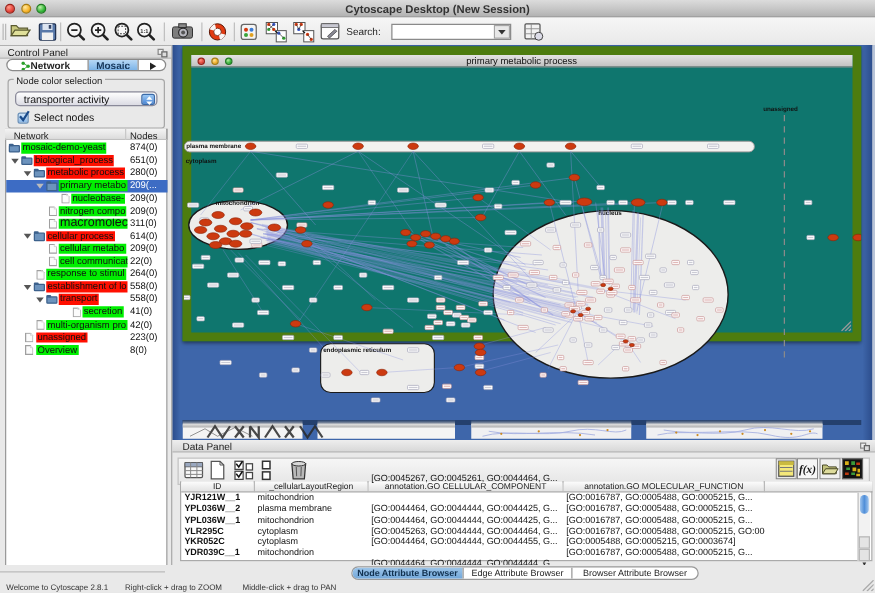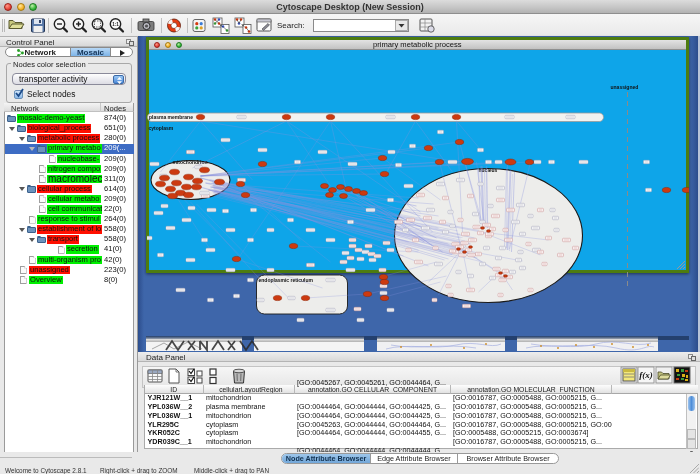--- a/index.html
+++ b/index.html
@@ -141,21 +141,21 @@
         <circle cx="1.5" cy="6.5" r="1.4" fill="#2aa02a"></circle>
         <path d="M1.5,1.5 L5.5,4 L1.5,6.5" fill="none" stroke="#2aa02a" stroke-width="0.7"></path>
       </svg>
     <div class="abs" style="left:64px;top:0;width:41px;height:100%;background:linear-gradient(#b6d7f5,#7db4e8);border-left:1px solid #8a8a8a;border-right:1px solid #8a8a8a;font-size:8px;font-weight:bold;color:#16365a;text-align:center;line-height:10px">Mosaic</div>
     <div class="abs" style="left:106px;top:0;width:22px;height:100%">
       <div class="abs" style="left:8px;top:2.2px;width:0;height:0;border-top:3px solid transparent;border-bottom:3px solid transparent;border-left:5px solid #222"></div>
     </div>
   </div>
 
   <div class="abs" style="left:6px;top:26px;width:126px;height:40px;border:1px solid #a8a8a8;border-radius:3px">
-    <span class="abs" style="left:4px;top:-4px;background:#e9e9e9;font-size:7.6px;color:#222;padding:0 2px">Nodes color selection</span>
+    <span class="abs" style="left:4px;top:-4px;background:#e9e9e9;font-size:7.6px;color:#222;padding:0 2px">Node color selection</span>
     <div class="abs" style="left:5px;top:9px;width:114px;height:12px;background:linear-gradient(#fefefe,#dcdce4);border:1px solid #8a8a9a;border-radius:4px">
       <span style="position:absolute;left:6px;top:0;font-size:8.4px;line-height:11px;color:#111">transporter activity</span>
       <span class="abs" style="right:1.5px;top:0.5px;width:11px;height:9px;background:linear-gradient(#9cc8f4,#4a88d8);border-radius:2px;border:0.5px solid #3a6aa8">
         <svg width="11" height="9" viewBox="0 0 11 9" style="display:block">
             <path d="M5.5,1 L8,3.8 L3,3.8 Z" fill="#fff"></path>
             <path d="M5.5,8 L8,5.2 L3,5.2 Z" fill="#fff"></path>
           </svg>
       </span>
     </div>
     <div class="abs" style="left:7px;top:25.5px;width:9px;height:9px;background:linear-gradient(#cfe4f8,#8ab8e8);border:1px solid #6a90b8;border-radius:2px">
@@ -297,21 +297,21 @@
       <circle cx="395" cy="10" r="0.9"></circle>
       <circle cx="412" cy="12" r="0.9"></circle>
 <circle cx="430" cy="9" r="0.9"></circle>
       <circle cx="448" cy="11" r="0.9"></circle>
       <circle cx="466" cy="8" r="0.9"></circle>
 <circle cx="487" cy="11" r="0.9"></circle>
       <circle cx="502" cy="9" r="0.9"></circle>
 </g>
 </svg>
 
-<div class="abs" style="left:145.5px;top:36.5px;width:543.5px;height:236px;border:3px solid #4d7c0f;background:#0ea5e9;box-shadow:0 1px 3px rgba(0,0,0,0.5)">
+<div class="abs" style="left:145.5px;top:36.5px;width:543.5px;height:236px;border:7px solid #4d7c0f;background:#0f766e;box-shadow:0 1px 3px rgba(0,0,0,0.5)">
   <div class="abs" style="left:0;top:0;width:100%;height:10.5px;background:linear-gradient(#e3e3e3,#c2c2c2);border-bottom:1px solid #8f8f8f">
     <div class="abs" style="left:5.2px;top:2px;width:6.4px;height:6.4px;border-radius:50%;background:radial-gradient(circle at 35% 30%,#ff9a8a,#e8453a 60%,#b02318);border:0.5px solid #9a2018"></div>
     <div class="abs" style="left:16.2px;top:2px;width:6.4px;height:6.4px;border-radius:50%;background:radial-gradient(circle at 35% 30%,#ffe9a0,#f8b329 60%,#c88a10);border:0.5px solid #a87c10"></div>
     <div class="abs" style="left:27.2px;top:2px;width:6.4px;height:6.4px;border-radius:50%;background:radial-gradient(circle at 35% 30%,#c0f0a8,#35b83a 60%,#1e8822);border:0.5px solid #1e7a20"></div>
     <div style="text-align:center;font-size:7.6px;color:#111;line-height:10.5px">primary metabolic process</div>
   </div>
   <svg width="8" height="8" viewBox="0 0 8 8" style="position:absolute;right:1px;bottom:1px">
       <g stroke="#999" stroke-width="1">
         <line x1="0" y1="8" x2="8" y2="0"></line>
         <line x1="3" y1="8" x2="8" y2="3"></line>

